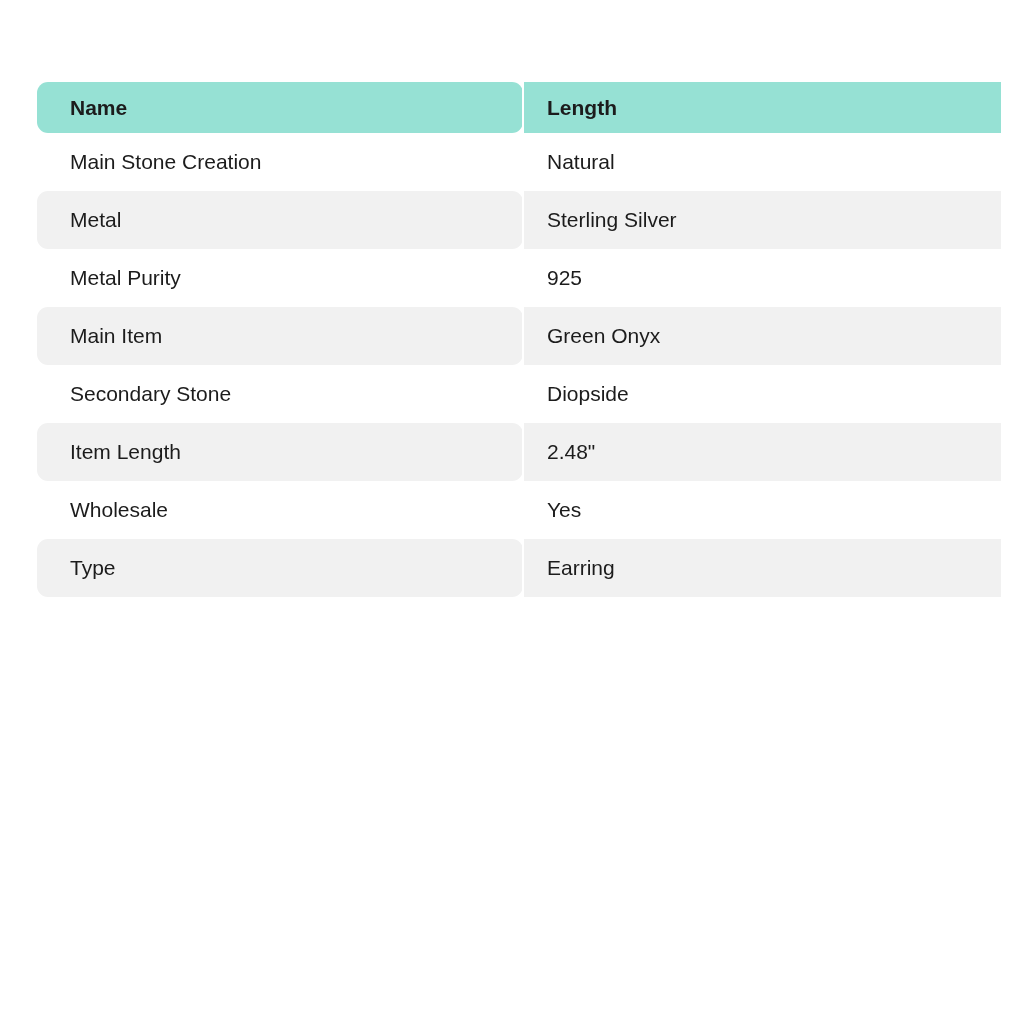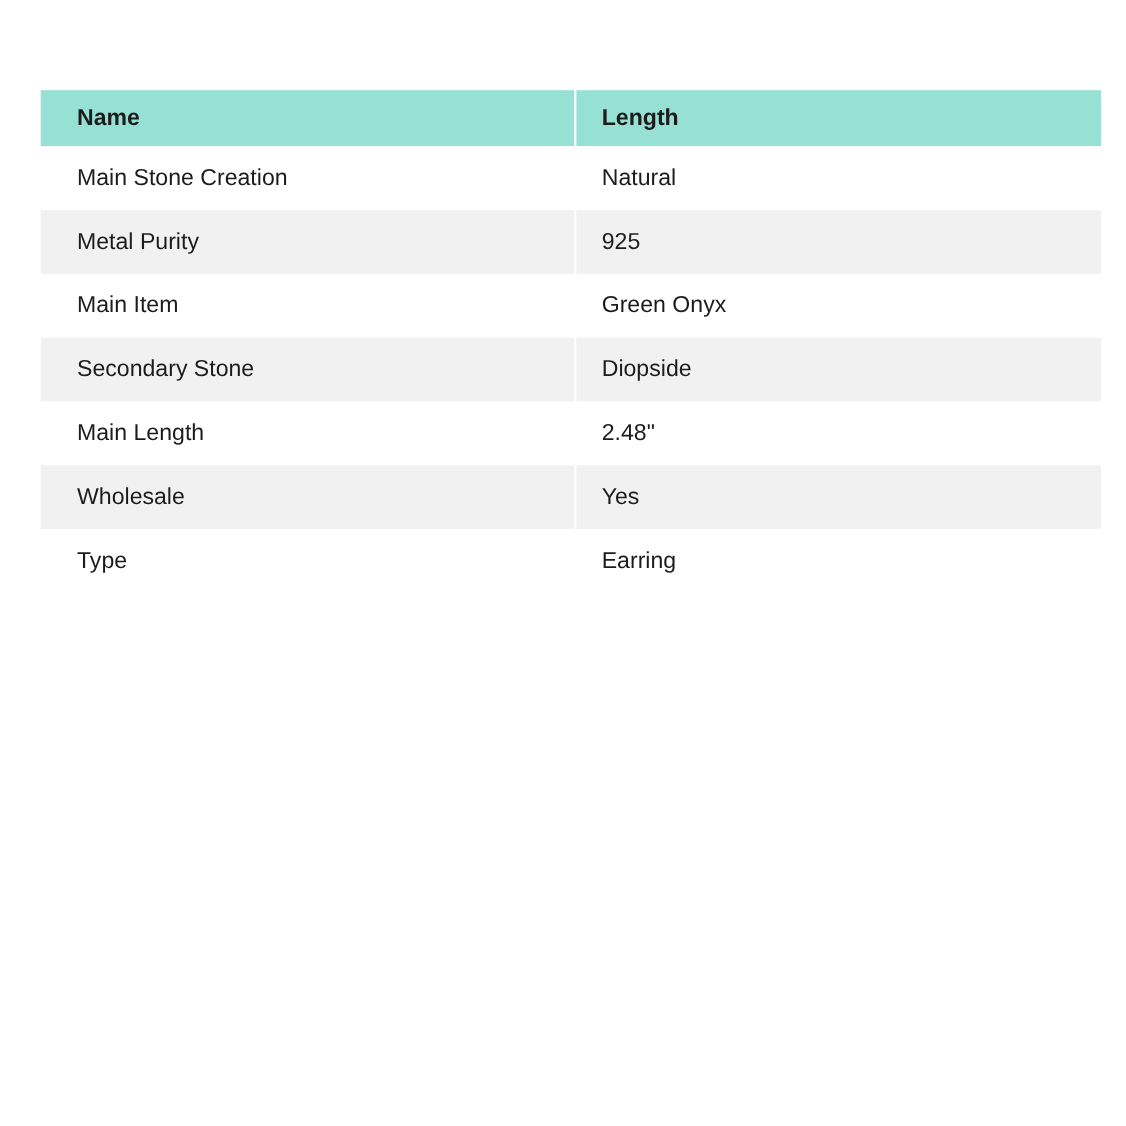--- a/index.html
+++ b/index.html
@@ -40,20 +40,21 @@
     font-weight: 400;
     text-align: left;
     vertical-align: middle;
     padding: 0;
     margin-top: 28px;
   }
   table.spec-table th.cell-name,
   table.spec-table td.cell-name {
     padding-left: 33px;
     border-right: 2px solid var(--divider, #ffffff);
+    border-radius: 11px;
   }
   table.spec-table th.cell-value,
   table.spec-table td.cell-value {
     padding-left: 23px;
   }
   table.spec-table tbody tr:nth-child(even) {
     background: var(--row-alt-bg, #f1f1f1);
   }
   table.spec-table tbody tr:nth-child(odd) {
     background: #ffffff;
@@ -73,33 +74,37 @@
         <th class="cell-name">Name</th>
         <th class="cell-value">Length</th>
       </tr>
     </thead>
     <tbody>
       <tr>
         <td class="cell-name">Main Stone Creation</td>
         <td class="cell-value">Natural</td>
       </tr>
       <tr>
+        <td class="cell-name">Metal</td>
+        <td class="cell-value">Sterling Silver</td>
+      </tr>
+      <tr>
         <td class="cell-name">Metal Purity</td>
         <td class="cell-value">925</td>
       </tr>
       <tr>
         <td class="cell-name">Main Item</td>
         <td class="cell-value">Green Onyx</td>
       </tr>
       <tr>
         <td class="cell-name">Secondary Stone</td>
         <td class="cell-value">Diopside</td>
       </tr>
       <tr>
-        <td class="cell-name">Main Length</td>
+        <td class="cell-name">Item Length</td>
         <td class="cell-value">2.48"</td>
       </tr>
       <tr>
         <td class="cell-name">Wholesale</td>
         <td class="cell-value">Yes</td>
       </tr>
       <tr>
         <td class="cell-name">Type</td>
         <td class="cell-value">Earring</td>
       </tr>

